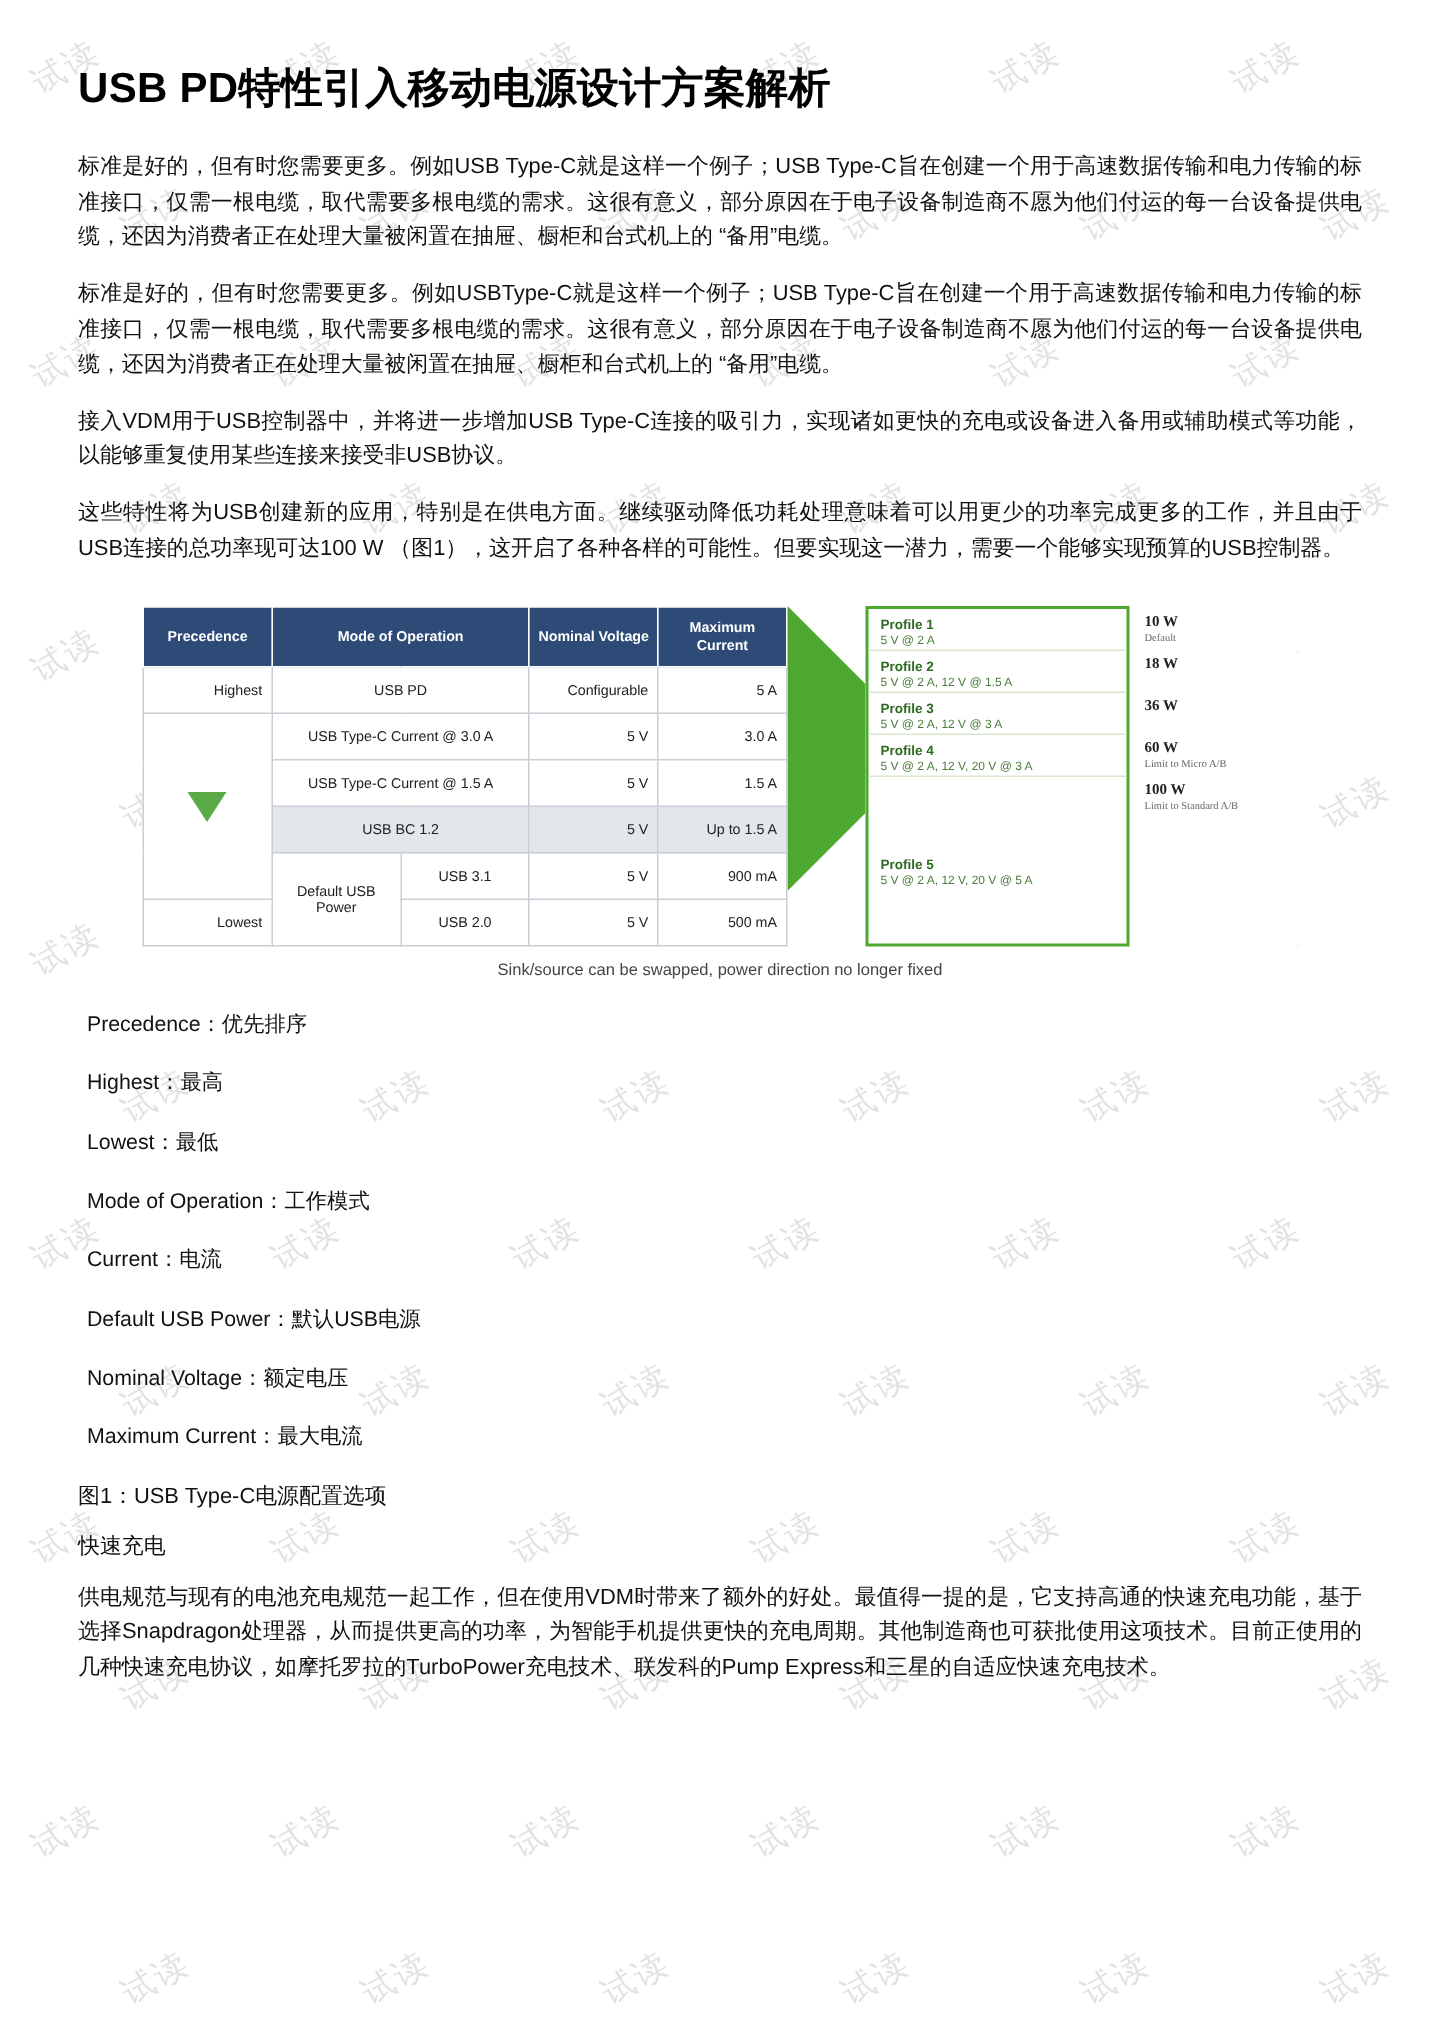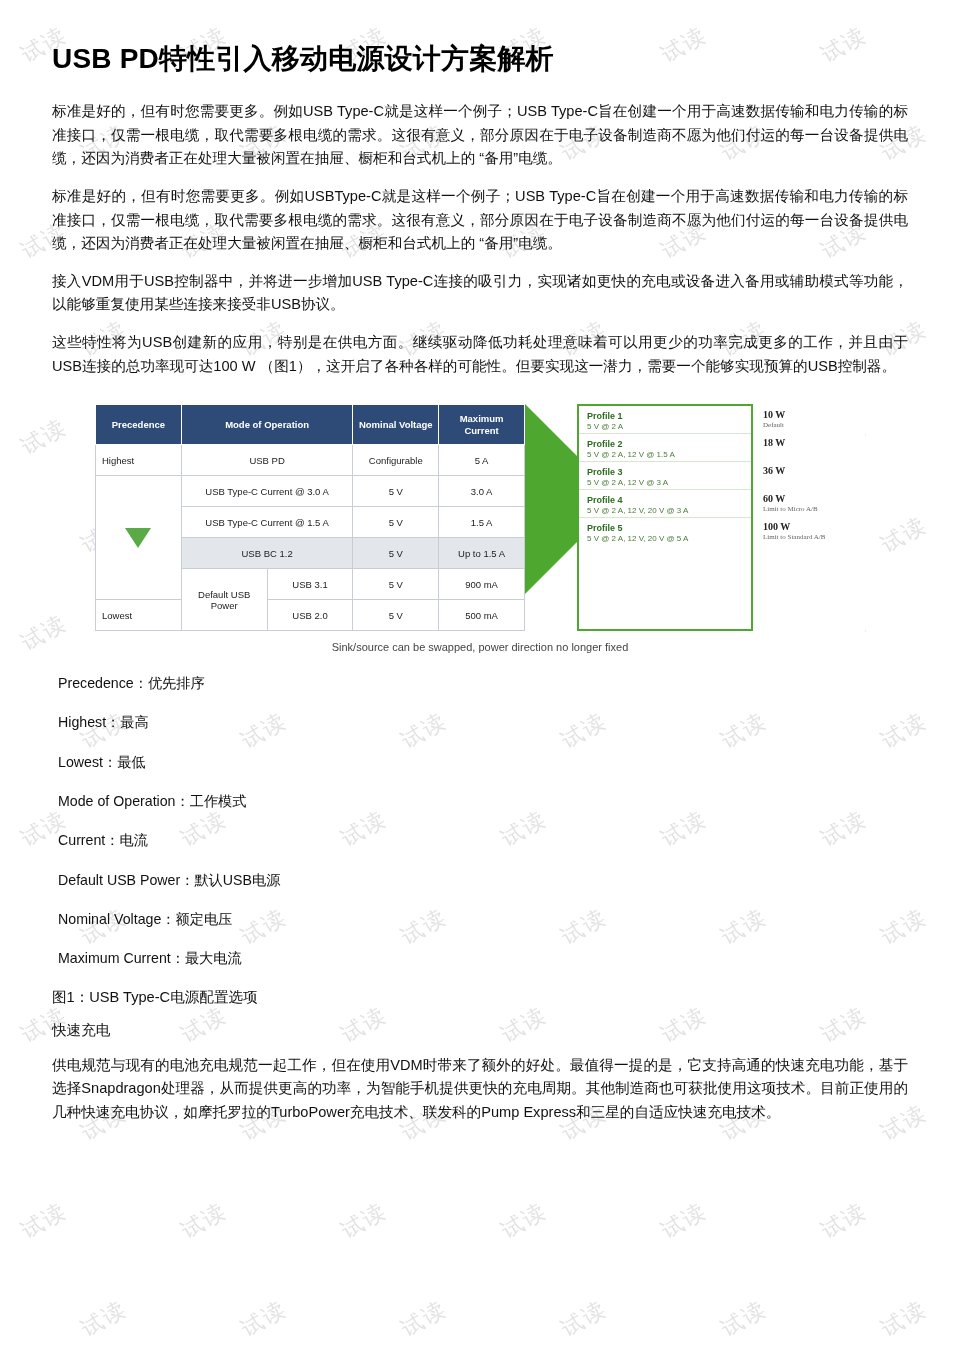--- a/index.html
+++ b/index.html
@@ -78,25 +78,25 @@
   table.pd-table td {
     border: 1px solid #c9ced6;
     padding: 6px 6px;
     color: #222222;
     background: #ffffff;
     height: 18px;
   }
   table.pd-table td.shade {
     background: #e3e7ec;
   }
-  td.c { text-align: center; }
+  td.c { text-align: right; }
   td.l { text-align: center; }
   .prec-cell {
     background: #f0f2f5;
-    text-align: left;
+    text-align: right;
     vertical-align: middle;
     color: #333;
     font-size: 9.5px;
   }
   .arrow-cell {
     background: #f0f2f5;
     text-align: center;
     vertical-align: middle;
     padding: 0;
   }
@@ -124,21 +124,21 @@
     width: 176px;
     box-sizing: border-box;
     padding: 0;
   }
   .prof {
     padding: 5px 8px 6px 8px;
     border-bottom: 1px solid #d6e7cd;
     height: 28px;
     box-sizing: border-box;
   }
-  .prof:last-child { border-bottom: none; }
+  .prof:last-child { border-bottom: none; margin-top: 48px; }
   .prof .pname {
     font-size: 9px;
     font-weight: bold;
     color: #2b6b1f;
     line-height: 1.2;
   }
   .prof .pdesc {
     font-size: 8px;
     color: #4a7c3a;
     line-height: 1.3;

